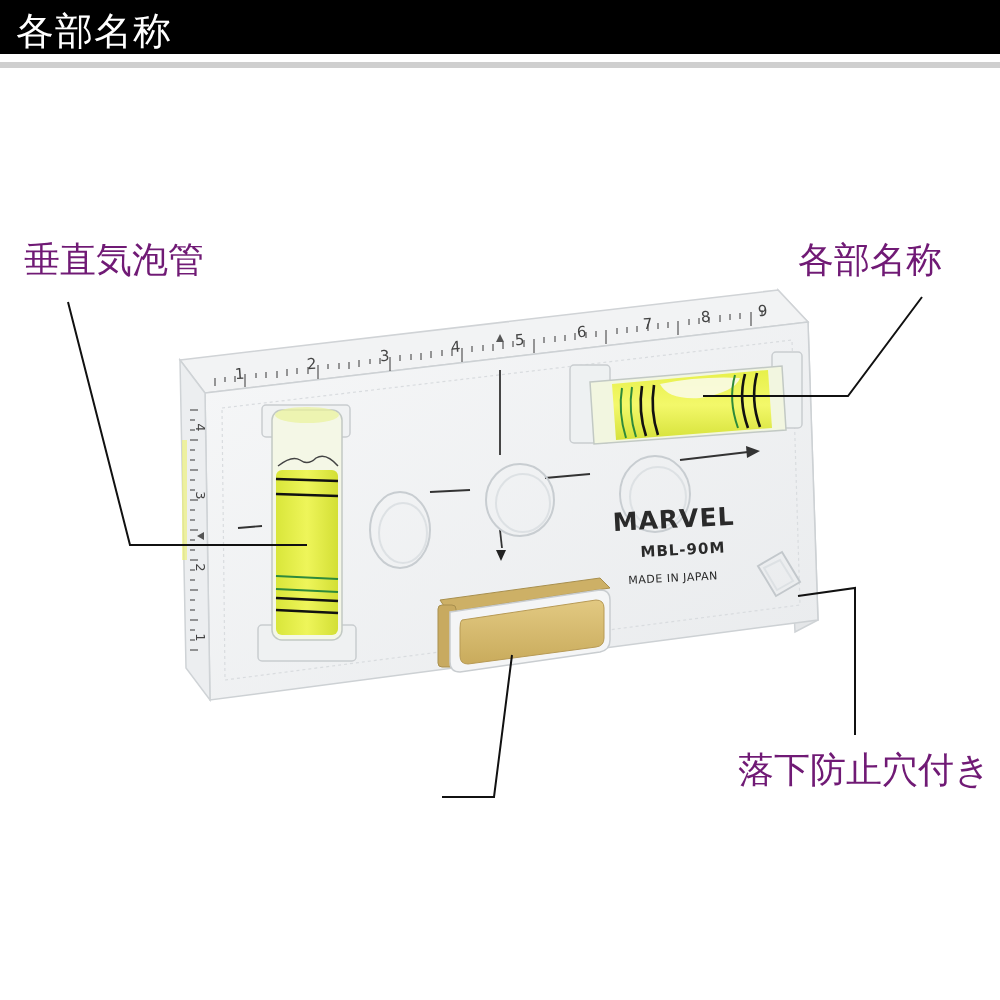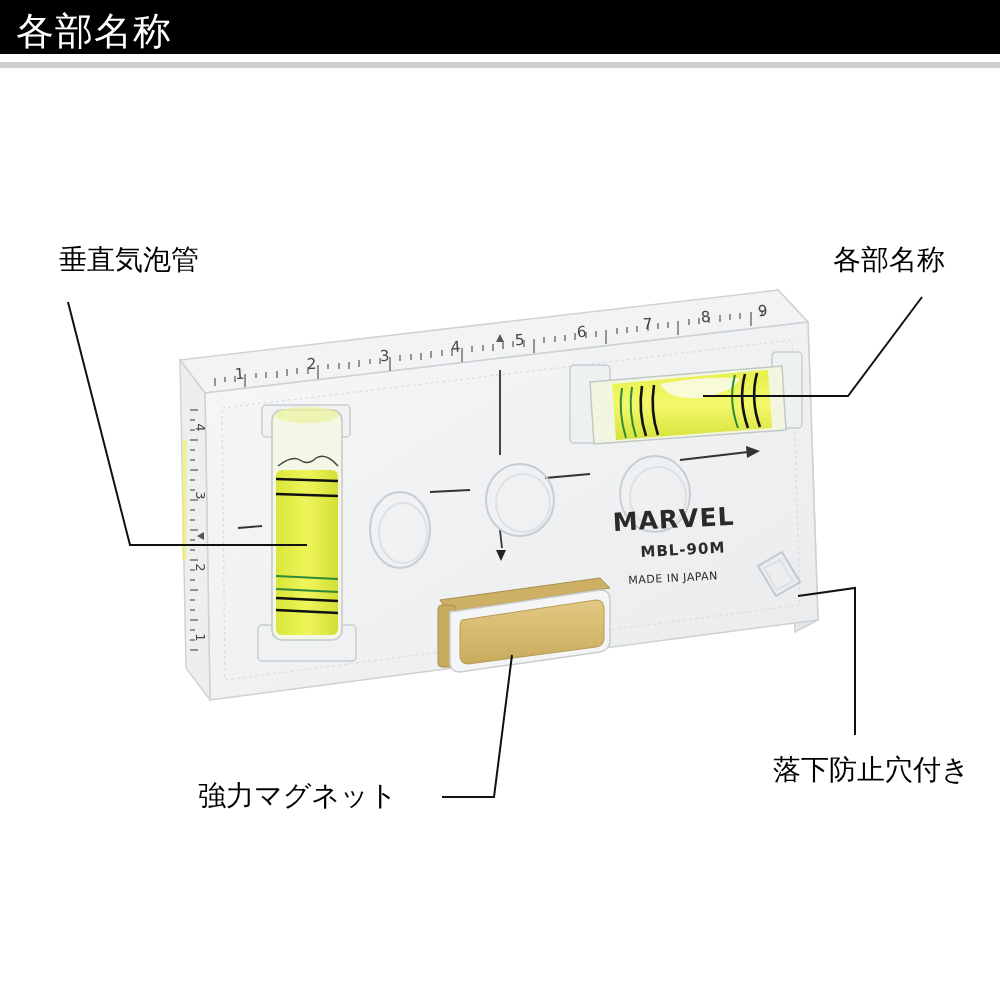--- a/index.html
+++ b/index.html
@@ -32,25 +32,24 @@
       letter-spacing: 1px;
     }
     .header-shadow {
       position: absolute;
       left: 0; top: 62px;
       width: 1000px; height: 6px;
       background: #cfcfcf;
     }
     .label {
       position: absolute;
-      color: #000000;
-      font-size: 28px;
+      color: #701a75;
+      font-size: 36px;
       line-height: 40px;
       white-space: nowrap;
-      margin-left: 35px;
     }
     .diagram-svg {
       position: absolute;
       left: 0; top: 0;
     }
     .brand {
       position: absolute;
       font-family: "DejaVu Sans", "Liberation Sans", sans-serif;
       color: #2a2a2a;
       transform: rotate(-3deg);
@@ -283,16 +282,15 @@
   <div class="ruler-num" style="left:196px;top:560px;transform:rotate(90deg);font-size:13px;">2</div>
   <div class="ruler-num" style="left:196px;top:488px;transform:rotate(90deg);font-size:13px;">3</div>
   <div class="ruler-num" style="left:196px;top:420px;transform:rotate(90deg);font-size:13px;">4</div>
 
   <div class="brand brand-name">MARVEL</div>
   <div class="brand brand-model">MBL-90M</div>
   <div class="brand brand-origin">MADE IN JAPAN</div>
 
   <div class="label" style="left:24px;top:240px;">垂直気泡管</div>
   <div class="label" style="left:798px;top:240px;">各部名称</div>
-  <div class="label" style="left:163px;top:776px;">強力マグネット</div>
   <div class="label" style="left:738px;top:750px;text-align:center;">落下防止穴付き</div>
 
 </div>
 
 </body></html>

